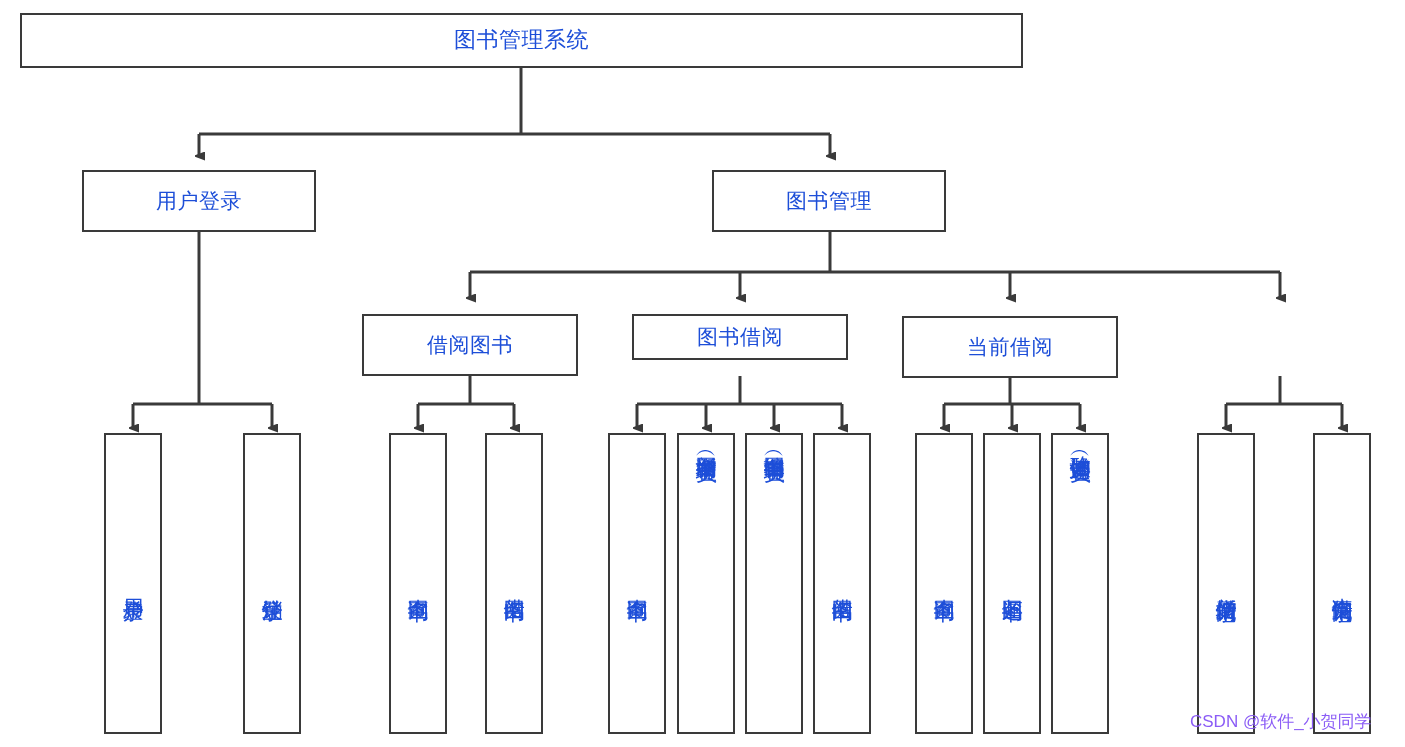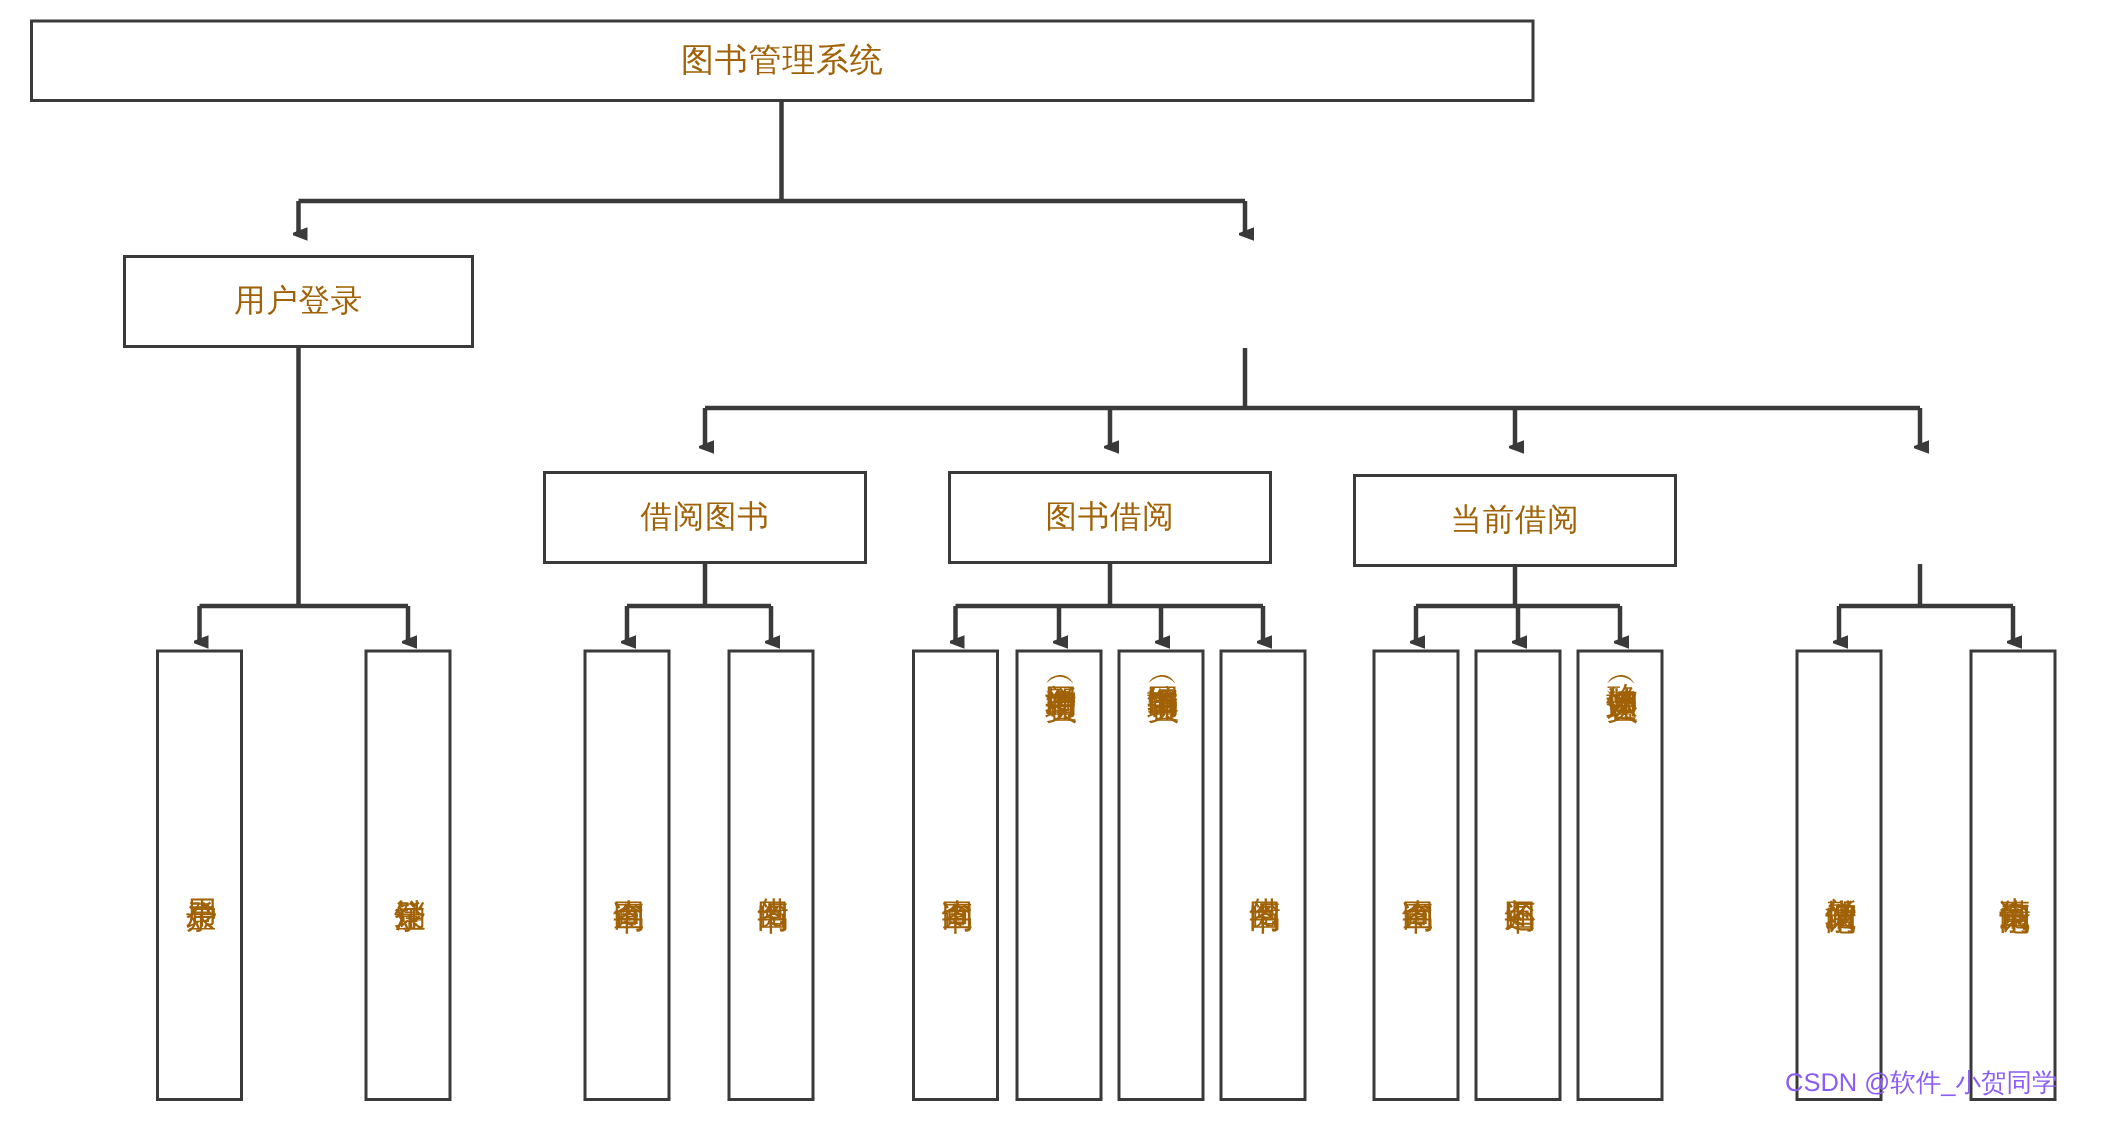--- a/index.html
+++ b/index.html
@@ -27,21 +27,21 @@
     pointer-events: none;
   }
   .node {
     position: absolute;
     box-sizing: border-box;
     background: #ffffff;
     border: 2px solid #3a3a3a;
     display: flex;
     align-items: center;
     justify-content: center;
-    color: #a16207;
+    color: #1d4ed8;
     z-index: 2;
   }
   .node .label {
     display: block;
     text-align: center;
     line-height: 1.12;
     letter-spacing: 0.5px;
   }
   
   .node.h .label {
@@ -136,25 +136,28 @@
     </g>
   </svg>
 
   <div class="node h root" style="left:20px; top:13px; width:1003px; height:55px;">
     <span class="label">图书管理系统</span>
   </div>
 
   <div class="node h" style="left:82px; top:170px; width:234px; height:62px;">
     <span class="label">用户登录</span>
   </div>
+  <div class="node h" style="left:712px; top:170px; width:234px; height:62px;">
+    <span class="label">图书管理</span>
+  </div>
 
   <div class="node h" style="left:362px; top:314px; width:216px; height:62px;">
     <span class="label">借阅图书</span>
   </div>
-  <div class="node h" style="left:632px; top:314px; width:216px; height:62px;">
+  <div class="node h" style="left:632px; top:314px; width:216px; height:46px;">
     <span class="label">图书借阅</span>
   </div>
   <div class="node h" style="left:902px; top:316px; width:216px; height:62px;">
     <span class="label">当前借阅</span>
   </div>
 
   <div class="node v centered" style="left:104px; top:433px; width:58px; height:301px;">
     <span class="label">用户登录</span>
   </div>
   <div class="node v centered" style="left:243px; top:433px; width:58px; height:301px;">

